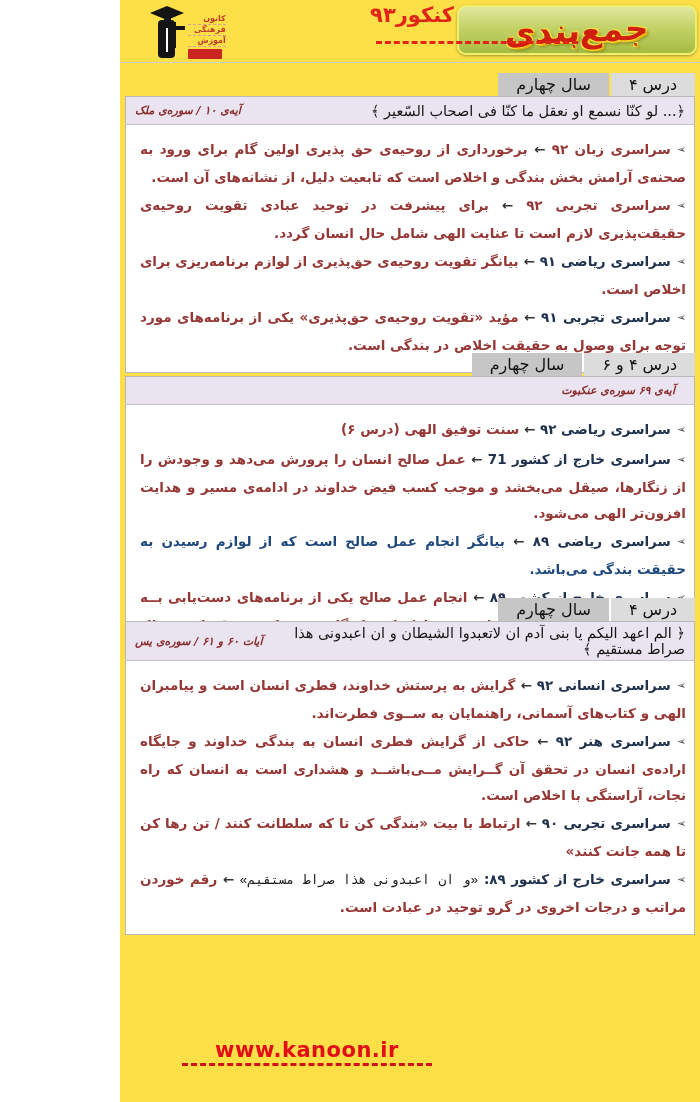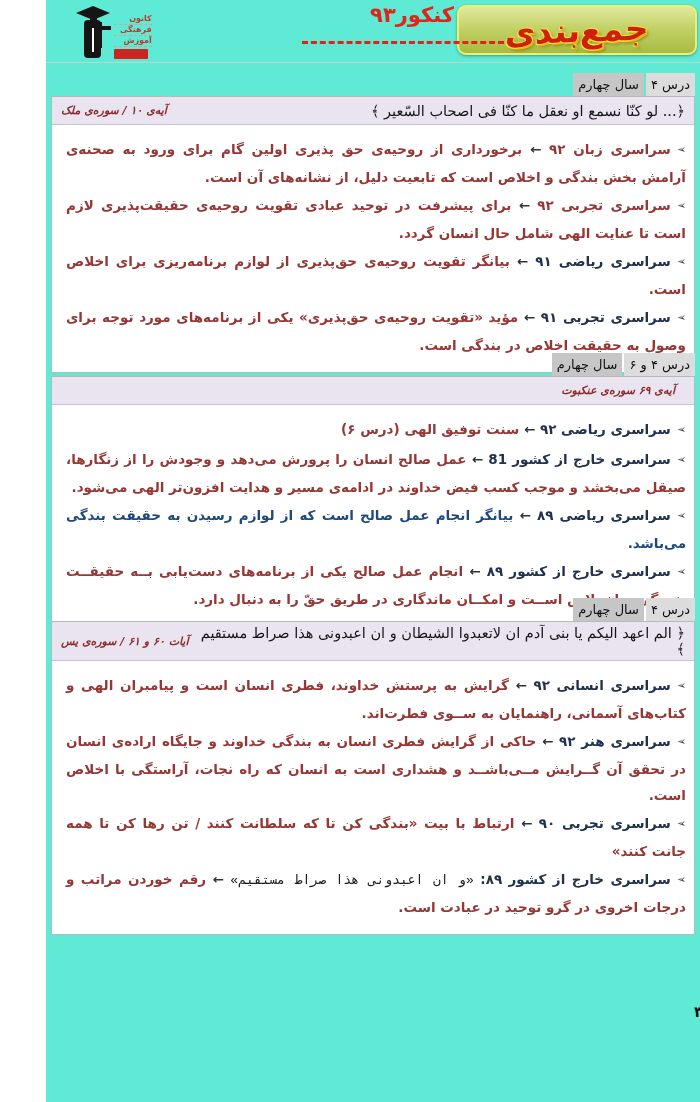--- a/index.html
+++ b/index.html
@@ -1,16 +1,16 @@
 <!DOCTYPE html>
 <html lang="fa" dir="rtl"><head>
 <meta charset="utf-8">
 <style>
   html,body{margin:0;padding:0;background:#fff;}
-  .page{position:relative;width:654px;height:1102px;background:#5eead4;overflow:hidden;
+  .page{position:relative;width:580px;height:1102px;background:#fde047;overflow:hidden;
         font-family:"DejaVu Sans","Liberation Sans",sans-serif;direction:rtl;}
 
   
   .logo{position:absolute;left:26px;top:2px;width:92px;height:60px;display:flex;direction:ltr;}
   .logo-fig{flex:0 0 42px;}
   .logo-txt{display:flex;flex-direction:column;justify-content:flex-start;padding-top:12px;}
   .logo-line{font-size:8px;line-height:10px;font-weight:bold;color:#c0392b;text-align:right;
              border-bottom:1px dashed #d9a09a;padding-left:6px;}
   .logo-box{margin-top:2px;width:34px;height:10px;background:#cc2420;border-radius:1px;}
   .badge{position:absolute;right:3px;top:5px;width:236px;height:46px;border-radius:9px;
@@ -20,21 +20,21 @@
   .badge-text{font-size:33px;font-weight:bold;color:#cf1f0e;transform:rotate(-2deg) skewX(-4deg);
          text-shadow:-1px 1px 0 #ffe23a,1px -1px 0 #ffe23a,2px 2px 0 #e8b50e,3px 3px 3px rgba(80,70,0,.45);}
   .konkur{position:absolute;right:246px;top:3px;font-size:21px;font-weight:bold;color:#e2231a;}
   .hdr-dashes{position:absolute;left:256px;top:41px;width:202px;border-top:3px dashed #e2231a;}
   .hdr-rule{position:absolute;left:0;top:62px;width:700px;border-top:1px solid #cfcfcf;}
 
   
   .sec{position:absolute;left:5px;right:5px;}
   .sec1{top:73px;} .sec2{top:353px;} .sec3{top:598px;}
   .tabs{display:flex;gap:2px;justify-content:flex-start;height:23px;}
-  .tab{display:flex;align-items:center;padding:0 5px;font-size:13px;color:#111;}
+  .tab{display:flex;align-items:center;padding:0 18px;font-size:16px;color:#111;}
   .tab-lesson{background:#dcdcdc;}
   .tab-year{background:#c6c6c6;}
   .box{border:1px solid #b9b9b9;background:#fff;}
   .versebar{display:flex;justify-content:space-between;align-items:center;
             background:#eae4f0;border-bottom:1px solid #c6c0cf;padding:3px 9px;min-height:21px;}
   .verse{font-family:"DejaVu Serif","Liberation Serif",serif;font-size:14.5px;color:#151515;}
   .ref{font-size:11px;font-style:italic;font-weight:bold;color:#8b2c2c;white-space:nowrap;padding-right:10px;}
   .bullets{padding:9px 8px 12px 14px;}
   .bullet{font-size:13.5px;line-height:26px;font-weight:bold;text-align:justify;margin:2px 0;color:#333;}
   .bicon{display:inline-block;transform:scaleX(-1) translateY(-1px);font-size:11px;font-weight:normal;
@@ -107,21 +107,21 @@
     <div class="tabs">
       <span class="tab tab-lesson">درس ۴ و ۶</span>
       <span class="tab tab-year">سال چهارم</span>
     </div>
     <div class="box">
       <div class="versebar">
         <span class="ref">آیه‌ی ۶۹ سوره‌ی عنکبوت</span>
       </div>
       <div class="bullets">
           <div class="bullet"><span class="bicon">➢</span><span class="seg-label-navy">سراسری ریاضی ۹۲</span><span class="seg-arrow"> ← </span><span class="seg-red">سنت توفیق الهی (درس ۶)</span></div>
-          <div class="bullet"><span class="bicon">➢</span><span class="seg-label-navy">سراسری خارج از کشور 81</span><span class="seg-arrow"> ← </span><span class="seg-red">عمل صالح انسان را پرورش می‌دهد و وجودش را از زنگارها، صیقل می‌بخشد و موجب کسب فیض خداوند در ادامه‌ی مسیر و هدایت افزون‌تر الهی می‌شود.</span></div>
+          <div class="bullet"><span class="bicon">➢</span><span class="seg-label-navy">سراسری خارج از کشور 71</span><span class="seg-arrow"> ← </span><span class="seg-red">عمل صالح انسان را پرورش می‌دهد و وجودش را از زنگارها، صیقل می‌بخشد و موجب کسب فیض خداوند در ادامه‌ی مسیر و هدایت افزون‌تر الهی می‌شود.</span></div>
           <div class="bullet"><span class="bicon">➢</span><span class="seg-label-navy">سراسری ریاضی ۸۹</span><span class="seg-arrow"> ← </span><span class="seg-blue">بیانگر انجام عمل صالح است که از لوازم رسیدن به حقیقت بندگی می‌باشد.</span></div>
           <div class="bullet"><span class="bicon">➢</span><span class="seg-label-navy">سراسری خارج از کشور ۸۹</span><span class="seg-arrow"> ← </span><span class="seg-red">انجام عمل صالح یکی از برنامه‌های دست‌یابی بــه حقیقــت بنــدگی و اخــلاص اســت و امکــان ماندگاری در طریق حقّ را به دنبال دارد.</span></div>
         </div>
     </div>
   </section>
 
   <section class="sec sec3">
     <div class="tabs">
       <span class="tab tab-lesson">درس ۴</span>
       <span class="tab tab-year">سال چهارم</span>
@@ -135,14 +135,18 @@
           <div class="bullet"><span class="bicon">➢</span><span class="seg-label-navy">سراسری انسانی ۹۲</span><span class="seg-arrow"> ← </span><span class="seg-red">گرایش به پرستش خداوند، فطری انسان است و پیامبران الهی و کتاب‌های آسمانی، راهنمایان به ســوی فطرت‌اند.</span></div>
           <div class="bullet"><span class="bicon">➢</span><span class="seg-label-navy">سراسری هنر ۹۲</span><span class="seg-arrow"> ← </span><span class="seg-red">حاکی از گرایش فطری انسان به بندگی خداوند و جایگاه اراده‌ی انسان در تحقق آن گــرایش مــی‌باشــد و هشداری است به انسان که راه نجات، آراستگی با اخلاص است.</span></div>
           <div class="bullet"><span class="bicon">➢</span><span class="seg-label-navy">سراسری تجربی ۹۰</span><span class="seg-arrow"> ← </span><span class="seg-red">ارتباط با بیت «بندگی کن تا که سلطانت کنند / تن رها کن تا همه جانت کنند»</span></div>
           <div class="bullet"><span class="bicon">➢</span><span class="seg-label-navy">سراسری خارج از کشور ۸۹:</span><span class="seg-plain"> </span><span class="seg-quote">«و ان اعبدونی هذا صراط مستقیم»</span><span class="seg-arrow"> ← </span><span class="seg-red">رقم خوردن مراتب و درجات اخروی در گرو توحید در عبادت است.</span></div>
         </div>
     </div>
   </section>
 
   <div class="pagenum">۳</div>
 
+  <div class="footer">
+    <a class="footer-url" href="#">www.kanoon.ir</a>
+    <div class="footer-dashes"></div>
+  </div>
 
 </div>
 
 </body></html>

